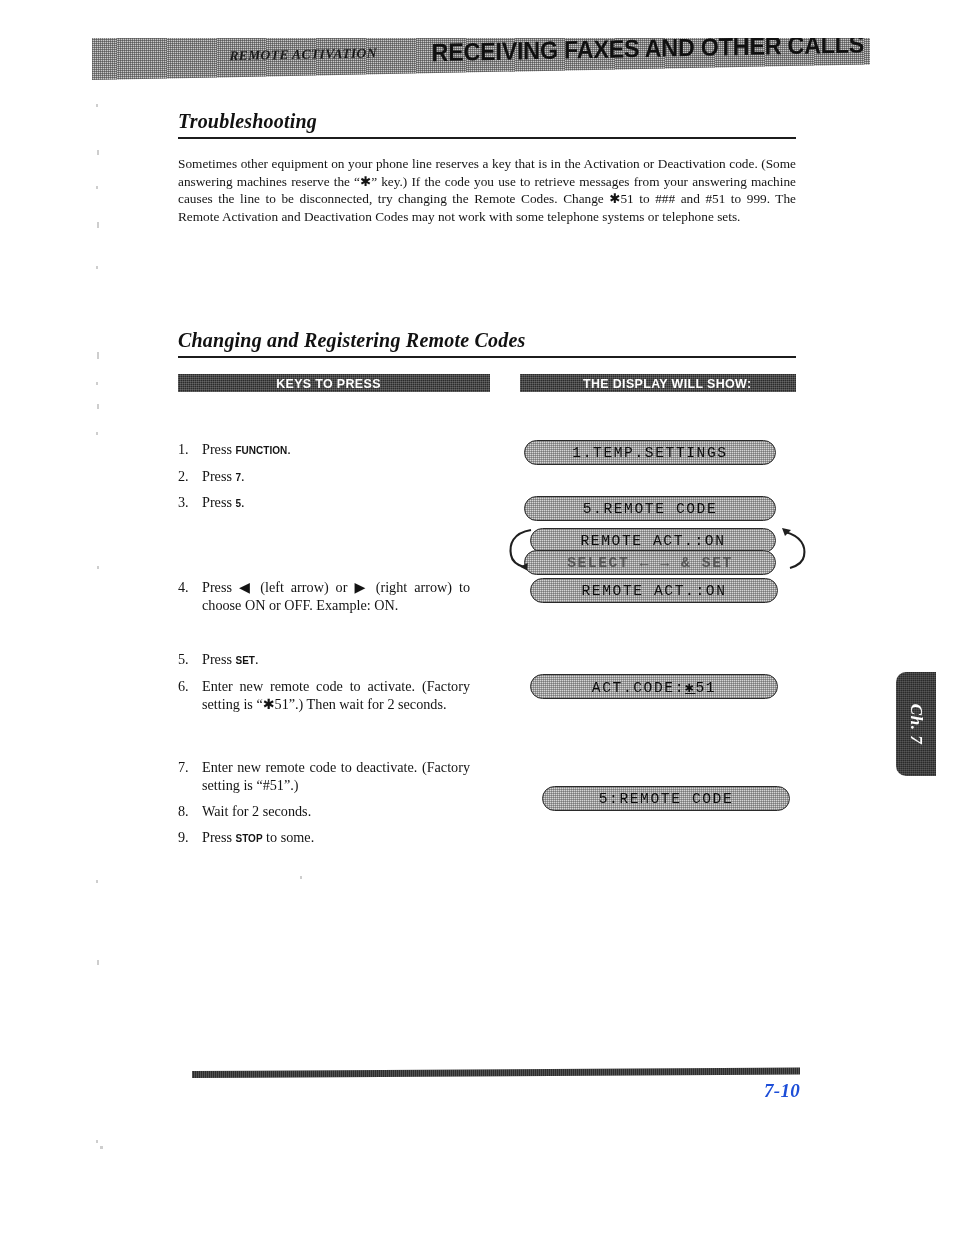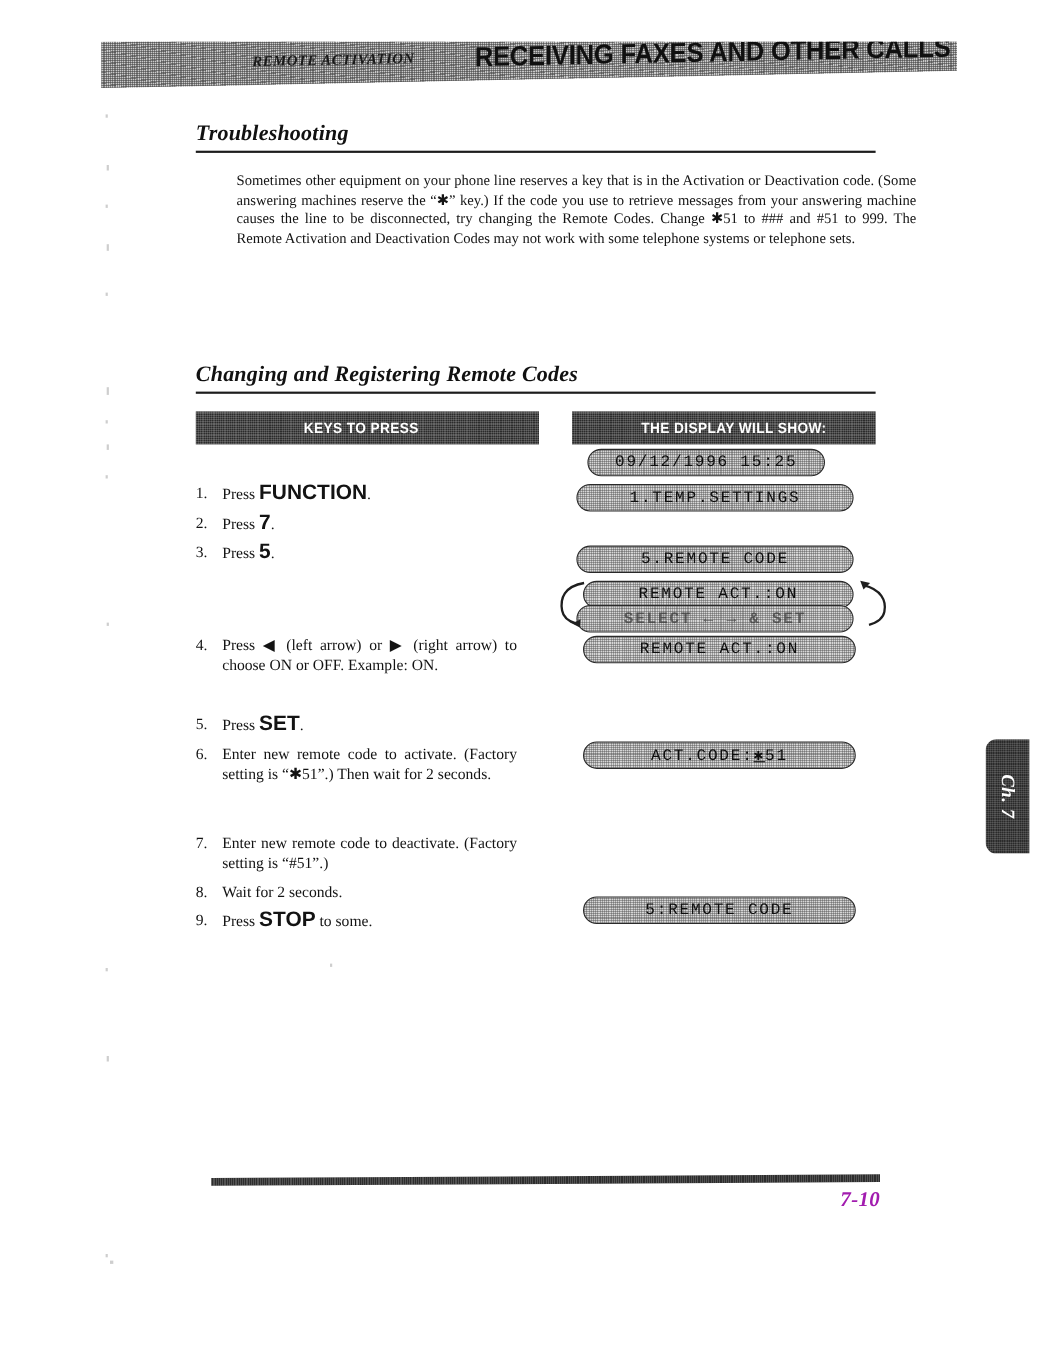--- a/index.html
+++ b/index.html
@@ -45,47 +45,47 @@
   .sec-head{
     position:absolute;font-style:italic;font-weight:bold;
     font-family:"Liberation Serif",serif;font-size:20px;color:#111;
     letter-spacing:.2px;
   }
   .sec-rule{position:absolute;background:#1c1c1c;}
 
   
   .body-par{
     position:absolute;font-size:13.3px;line-height:17.6px;
-    text-align:justify;color:#141414;margin-left:37px;
+    text-align:justify;color:#141414;
   }
   .note-block{position:absolute;font-size:12.4px;line-height:16.6px;color:#161616;}
   .note-lab{font-weight:bold;font-size:12.6px;letter-spacing:.2px;}
   .note-body{display:block;margin-left:54px;margin-top:-16.6px;text-align:justify;}
 
   
   .bar{
-    position:absolute;height:30px;
+    position:absolute;height:18px;
     background:
       repeating-linear-gradient(0deg, rgba(255,255,255,.16) 0 1px, rgba(0,0,0,0) 1px 2px),
       repeating-linear-gradient(90deg, rgba(255,255,255,.14) 0 1px, rgba(0,0,0,0) 1px 2px),
       #2b2b2b;
     display:flex;align-items:center;
   }
   .bar span{
     color:#fff;font-family:"Liberation Sans",sans-serif;font-weight:bold;
     font-size:13.5px;letter-spacing:.4px;transform:scaleX(.92);
     transform-origin:center;width:100%;text-align:center;
   }
   .bar.left span{transform:scaleX(.92) translateX(-6px);}
   .bar.right span{transform:scaleX(.92) translateX(10px);}
   .step{position:absolute;font-size:14.2px;line-height:18.4px;color:#131313;}
   .step .num{position:absolute;left:0;top:0;width:22px;text-align:left;}
   .step .txt{display:block;margin-left:24px;}
   .step .txt.just{text-align:justify;}
-  b.key{font-family:"Liberation Sans",sans-serif;font-weight:bold;font-size:19px;letter-spacing:0;text-align:center;}
+  b.key{font-family:"Liberation Sans",sans-serif;font-weight:bold;font-size:10px;letter-spacing:0;text-align:center;}
 
   
   .pill{
     position:absolute;height:25px;border:1.6px solid #2a2a2a;border-radius:13px;
     background:
       repeating-linear-gradient(0deg, rgba(70,70,70,.42) 0 1px, rgba(255,255,255,0) 1px 2px),
       repeating-linear-gradient(90deg, rgba(70,70,70,.38) 0 1px, rgba(255,255,255,0) 1px 2px),
       #d6d6d6;
     display:flex;align-items:center;box-sizing:border-box;
   }
@@ -119,21 +119,21 @@
   .foot-rule{
     position:absolute;left:192px;top:1071px;width:608px;height:7px;
     background:
       repeating-linear-gradient(90deg, rgba(255,255,255,.18) 0 1px, rgba(0,0,0,0) 1px 2px),
       #2d2d2d;
     transform:skewY(-0.32deg);transform-origin:left top;
   }
   .foot-num{
     position:absolute;right:154px;top:1080px;
     font-style:italic;font-weight:bold;font-size:19px;
-    font-family:"Liberation Serif",serif;color:#a21caf;letter-spacing:.3px;
+    font-family:"Liberation Serif",serif;color:#1d4ed8;letter-spacing:.3px;
   }
 
   
   .speck{position:absolute;background:#bdbdbd;width:2px;height:3px;opacity:.75;}
 </style>
 </head>
 <body>
 
 <div class="page">
 
@@ -199,23 +199,20 @@
   <div class="step" style="left:178px;top:802px;width:300px;">
     <span class="num">8.</span>
     <span class="txt">Wait for 2 seconds.</span>
   </div>
 
   <div class="step" style="left:178px;top:828px;width:300px;">
     <span class="num">9.</span>
     <span class="txt"><span>Press </span><b class="key">STOP</b><span> to some.</span></span>
   </div>
 
-  <div class="pill" style="left:534px;top:408px;width:216px;">
-    <span>09/12/1996 15:25</span>
-  </div>
   <div class="pill" style="left:524px;top:440px;width:252px;">
     <span>1.TEMP.SETTINGS</span>
   </div>
   <div class="pill" style="left:524px;top:496px;width:252px;">
     <span>5.REMOTE CODE</span>
   </div>
 
   <div class="pill" style="left:530px;top:528px;width:246px;">
     <span>REMOTE ACT.:ON</span>
   </div>
@@ -235,21 +232,21 @@
   <div class="loop" style="left:779px;top:524px;">
     <svg width="34" height="52" viewBox="0 0 34 52">
       <path d="M6 8 C22 12, 27 22, 25 32 C24 38, 18 42, 11 44" fill="none" stroke="#1f1f1f" stroke-width="2.1"></path>
       <path d="M3 4 L12 6 L6 12 Z" fill="#1f1f1f"></path>
     </svg>
   </div>
 
   <div class="pill" style="left:530px;top:674px;width:248px;justify-content:center;">
     <span>ACT.CODE:<u>✱</u>51</span>
   </div>
-  <div class="pill" style="left:530px;top:786px;width:248px;margin-top:29px;">
+  <div class="pill" style="left:542px;top:786px;width:248px;">
     <span>5:REMOTE CODE</span>
   </div>
 
   <div class="chap-tab">
     <span>Ch. 7</span>
   </div>
 
   <div class="foot-rule"></div>
   <div class="foot-num">7-10</div>
 

